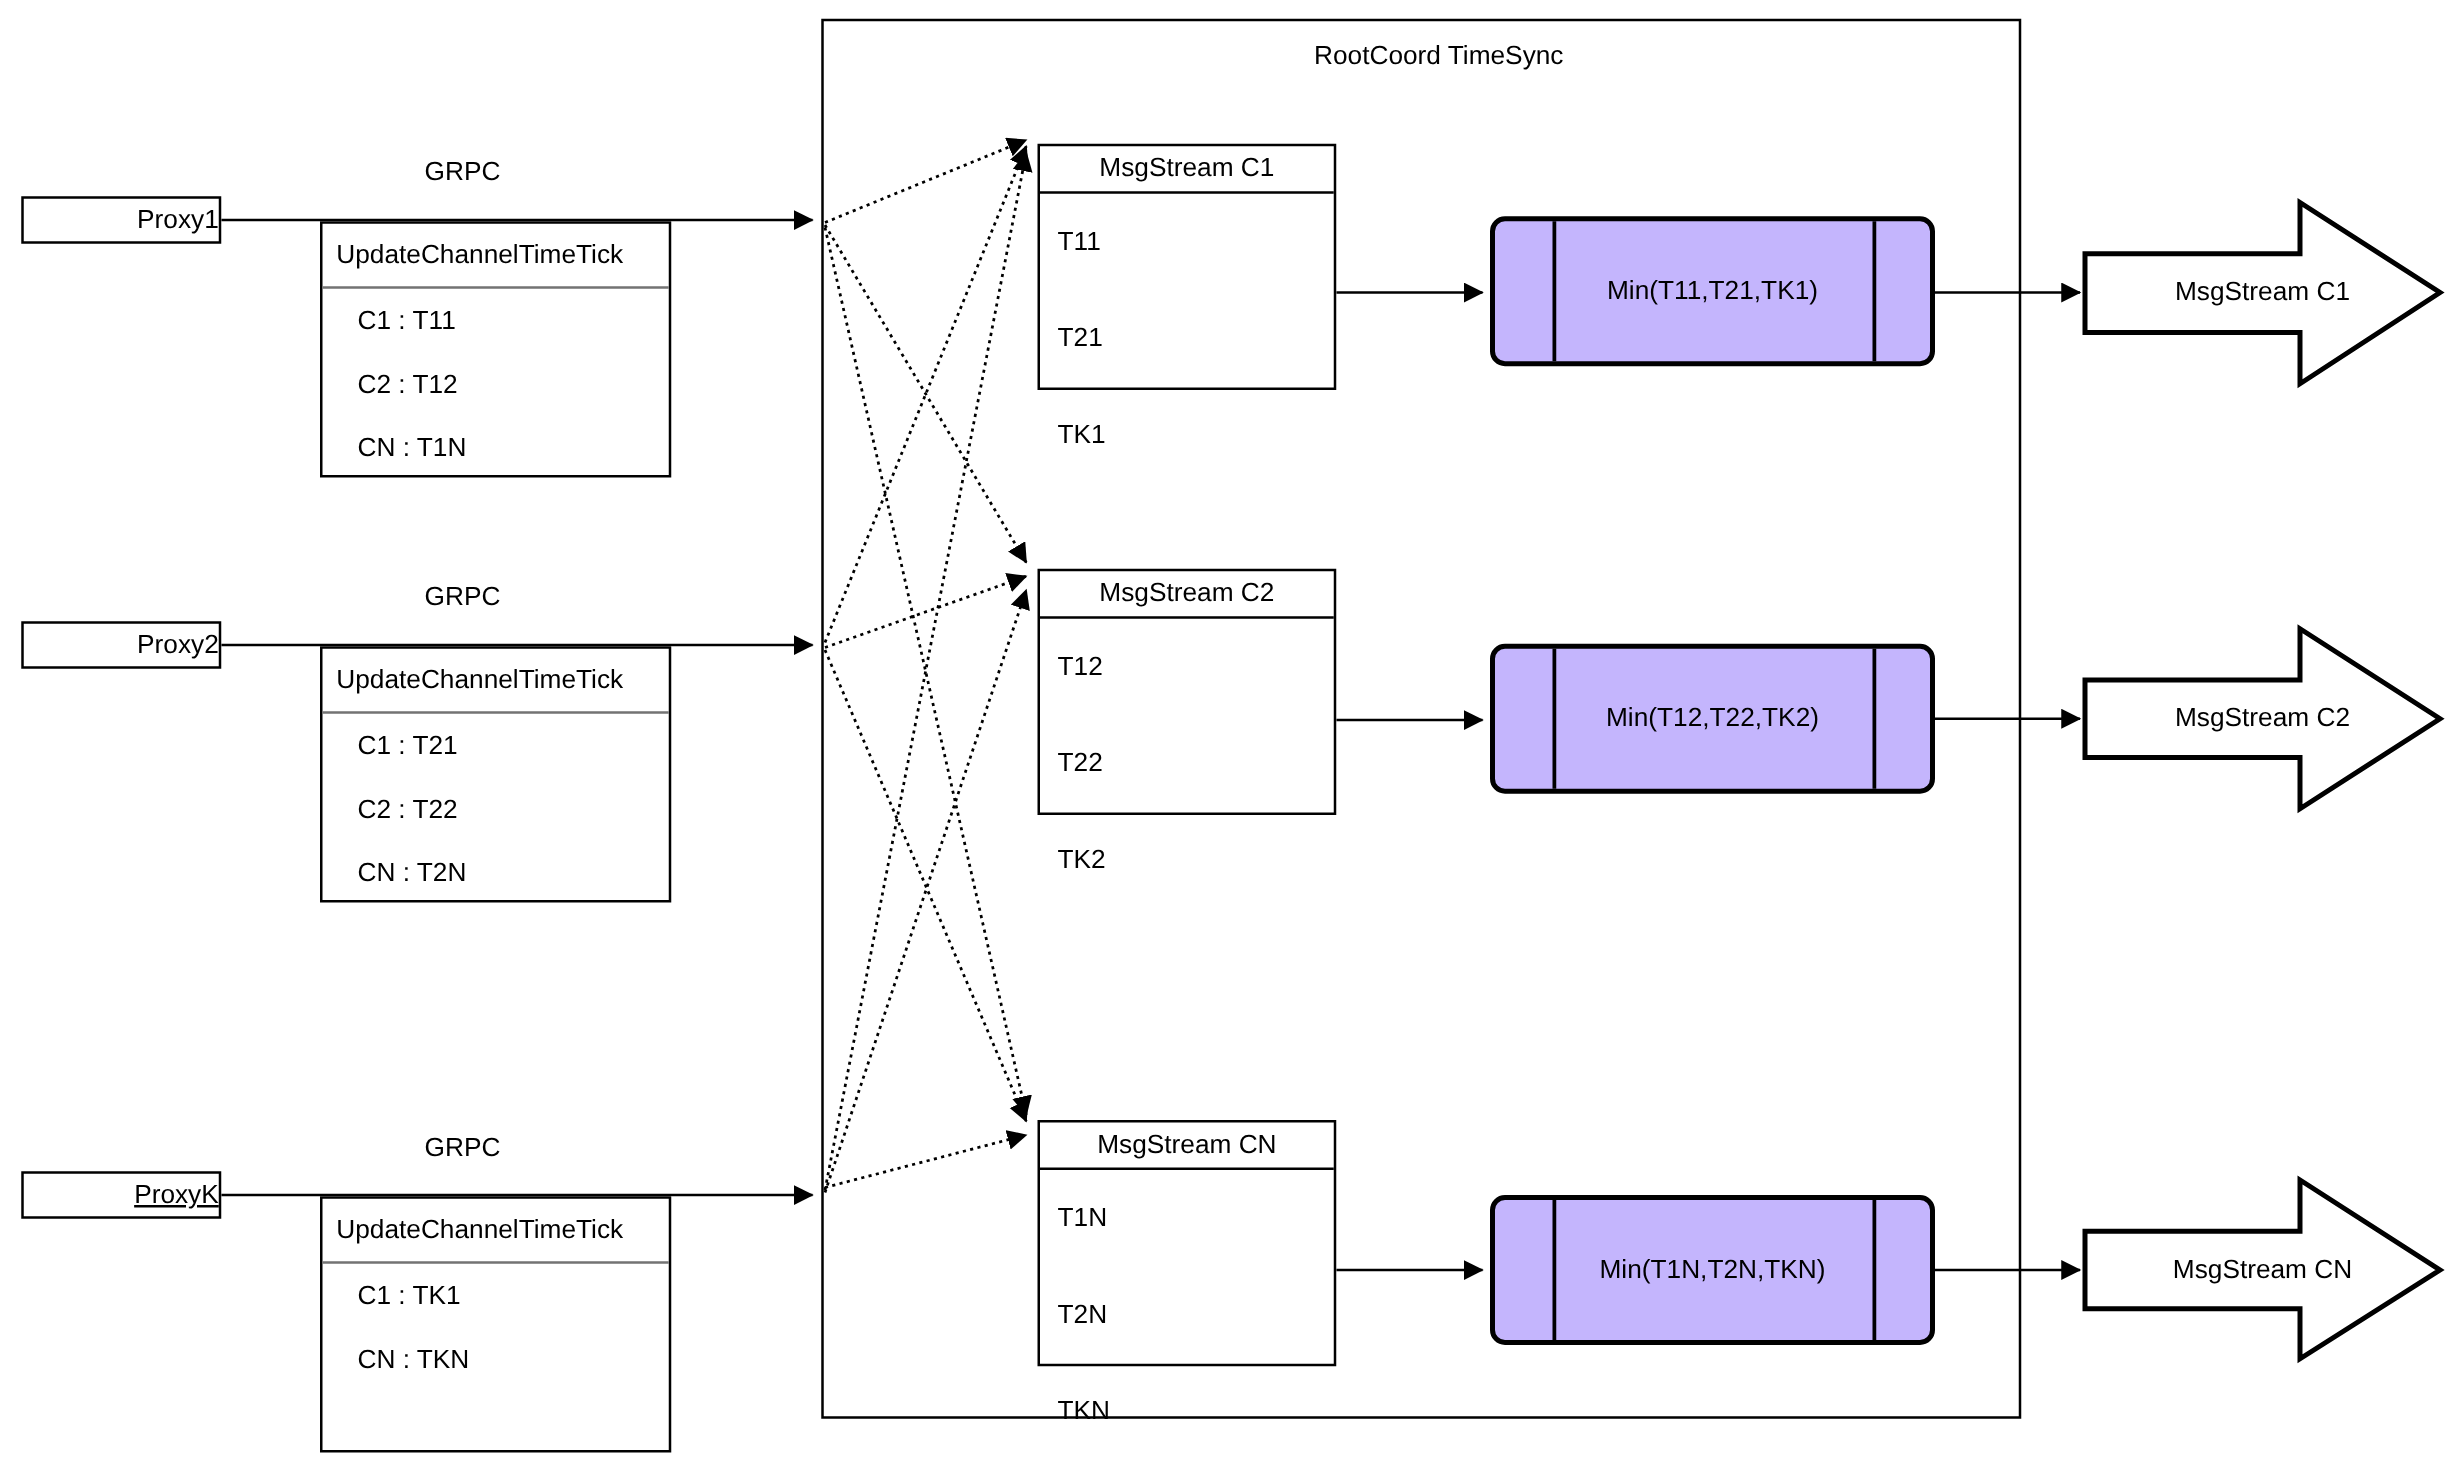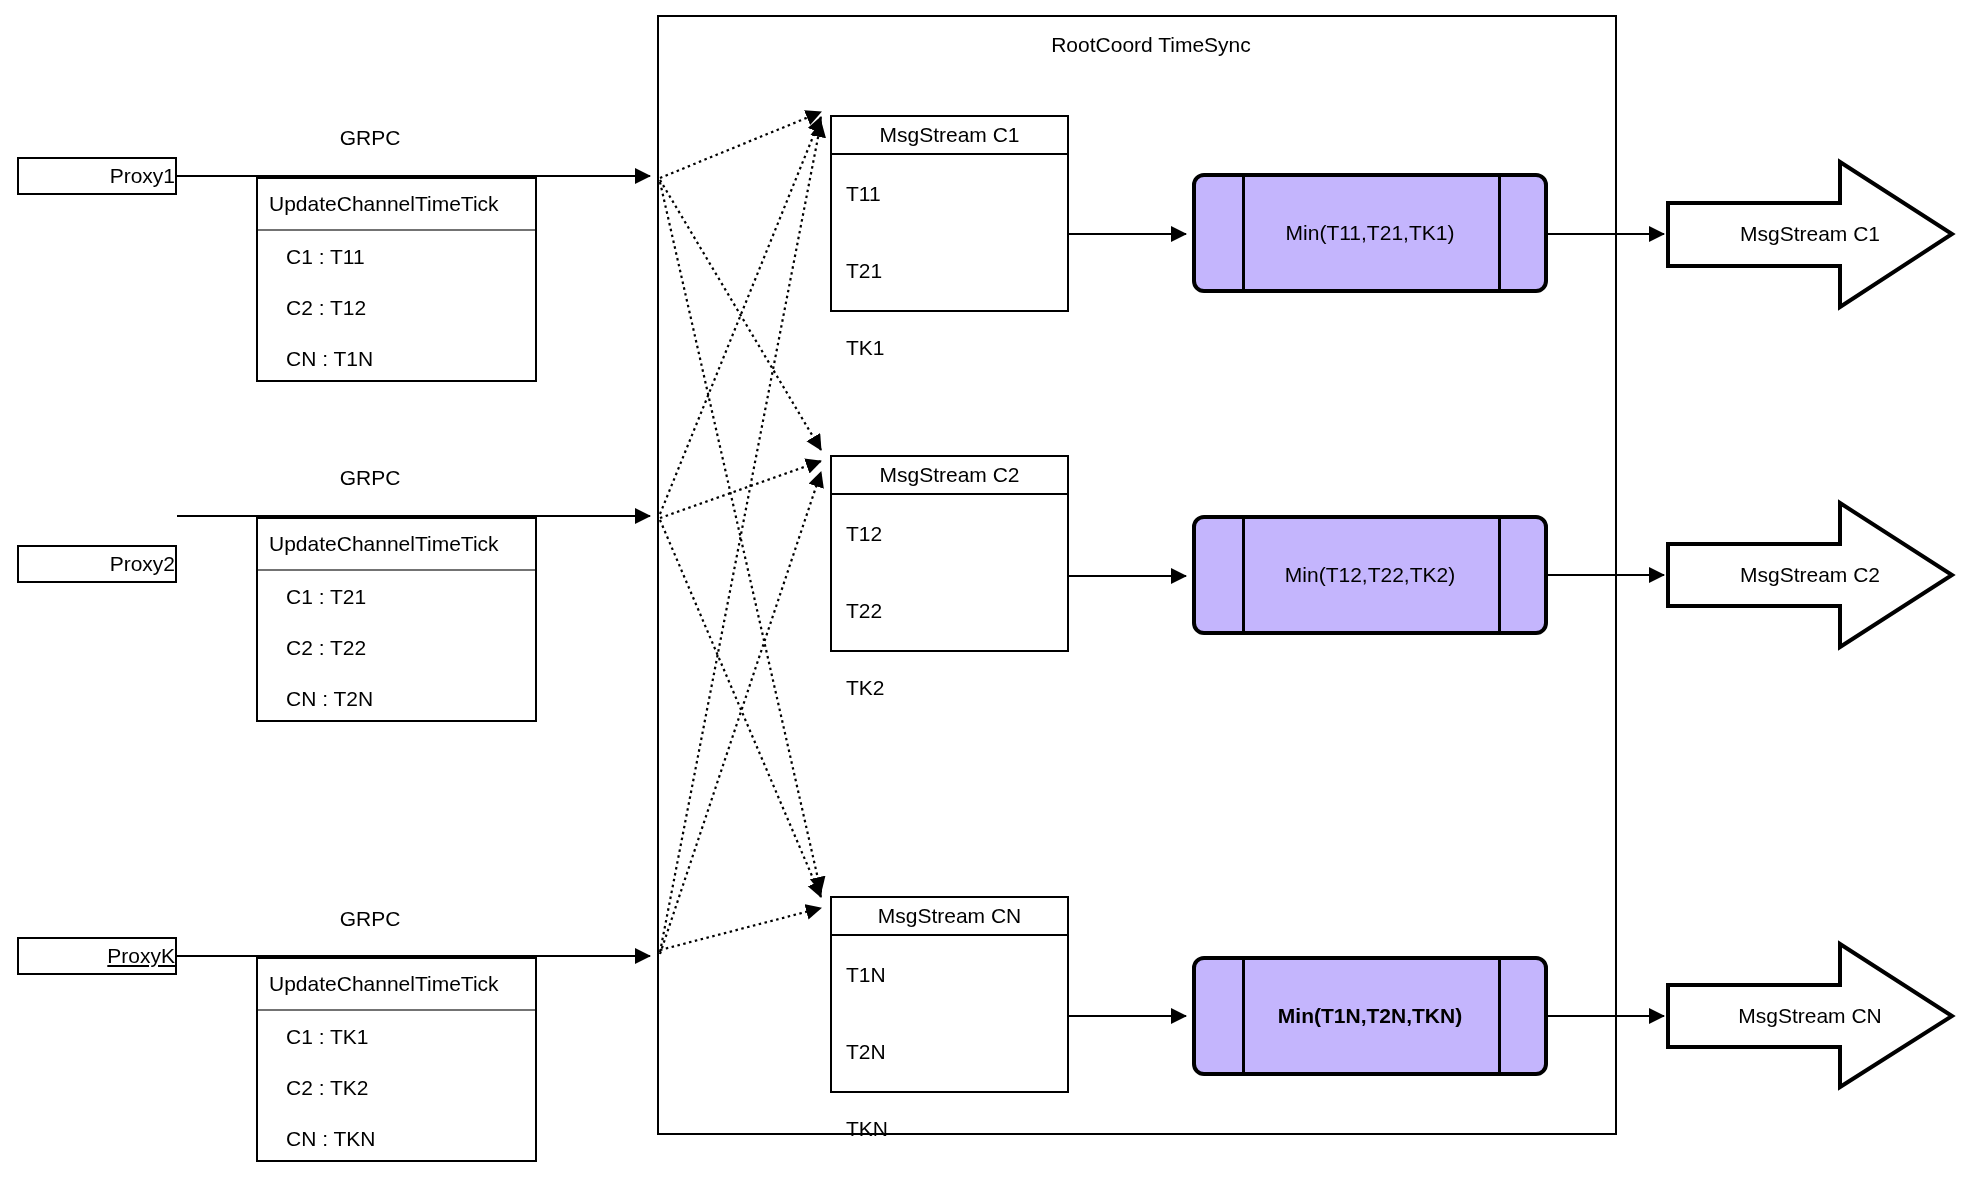--- a/index.html
+++ b/index.html
@@ -87,21 +87,21 @@
   </div>
 
   <div class="min" style="left:1192px;top:173px;width:356px;height:120px;">
     <div class="min-line" style="left:46px;"></div>
     <div class="min-line" style="left:302px;"></div>
     <span>Min(T11,T21,TK1)</span>
   </div>
 
   <div class="arrow-lbl" style="left:1690px;top:214px;width:240px;height:40px;">MsgStream C1</div>
 
-  <div class="box" style="left:17px;top:497px;width:160px;height:38px;margin-top:48px;">
+  <div class="box" style="left:17px;top:497px;width:160px;height:38px;">
     <span>Proxy2</span>
   </div>
   <div class="lbl" style="left:290px;top:464px;width:160px;height:28px;">GRPC</div>
 
   <div class="tbl" style="left:256px;top:517px;width:281px;height:205px;">
     <div class="tbl-h">UpdateChannelTimeTick</div>
     <div class="tbl-r">C1 :  T21</div>
     <div class="tbl-r">C2 :  T22</div>
     <div class="tbl-r">CN : T2N</div>
   </div>
@@ -122,32 +122,31 @@
   <div class="arrow-lbl" style="left:1690px;top:555px;width:240px;height:40px;">MsgStream C2</div>
 
   <div class="box" style="left:17px;top:937px;width:160px;height:38px;text-decoration:underline;">
     <span>ProxyK</span>
   </div>
   <div class="lbl" style="left:290px;top:905px;width:160px;height:28px;">GRPC</div>
 
   <div class="tbl" style="left:256px;top:957px;width:281px;height:205px;">
     <div class="tbl-h">UpdateChannelTimeTick</div>
     <div class="tbl-r">C1 :  TK1</div>
-    <div class="tbl-r">C2 :  TK2</div>
     <div class="tbl-r">CN : TKN</div>
   </div>
 
   <div class="ms" style="left:830px;top:896px;width:239px;height:197px;">
     <div class="ms-h">MsgStream CN</div>
     <div class="ms-r">T1N</div>
     <div class="ms-r">T2N</div>
     <div class="ms-r">TKN</div>
   </div>
 
-  <div class="min" style="left:1192px;top:956px;width:356px;height:120px;font-weight:bold;">
+  <div class="min" style="left:1192px;top:956px;width:356px;height:120px;">
     <div class="min-line" style="left:46px;"></div>
     <div class="min-line" style="left:302px;"></div>
     <span>Min(T1N,T2N,TKN)</span>
   </div>
 
   <div class="arrow-lbl" style="left:1690px;top:996px;width:240px;height:40px;">MsgStream CN</div>
 
 </div>
 
 </body></html>

